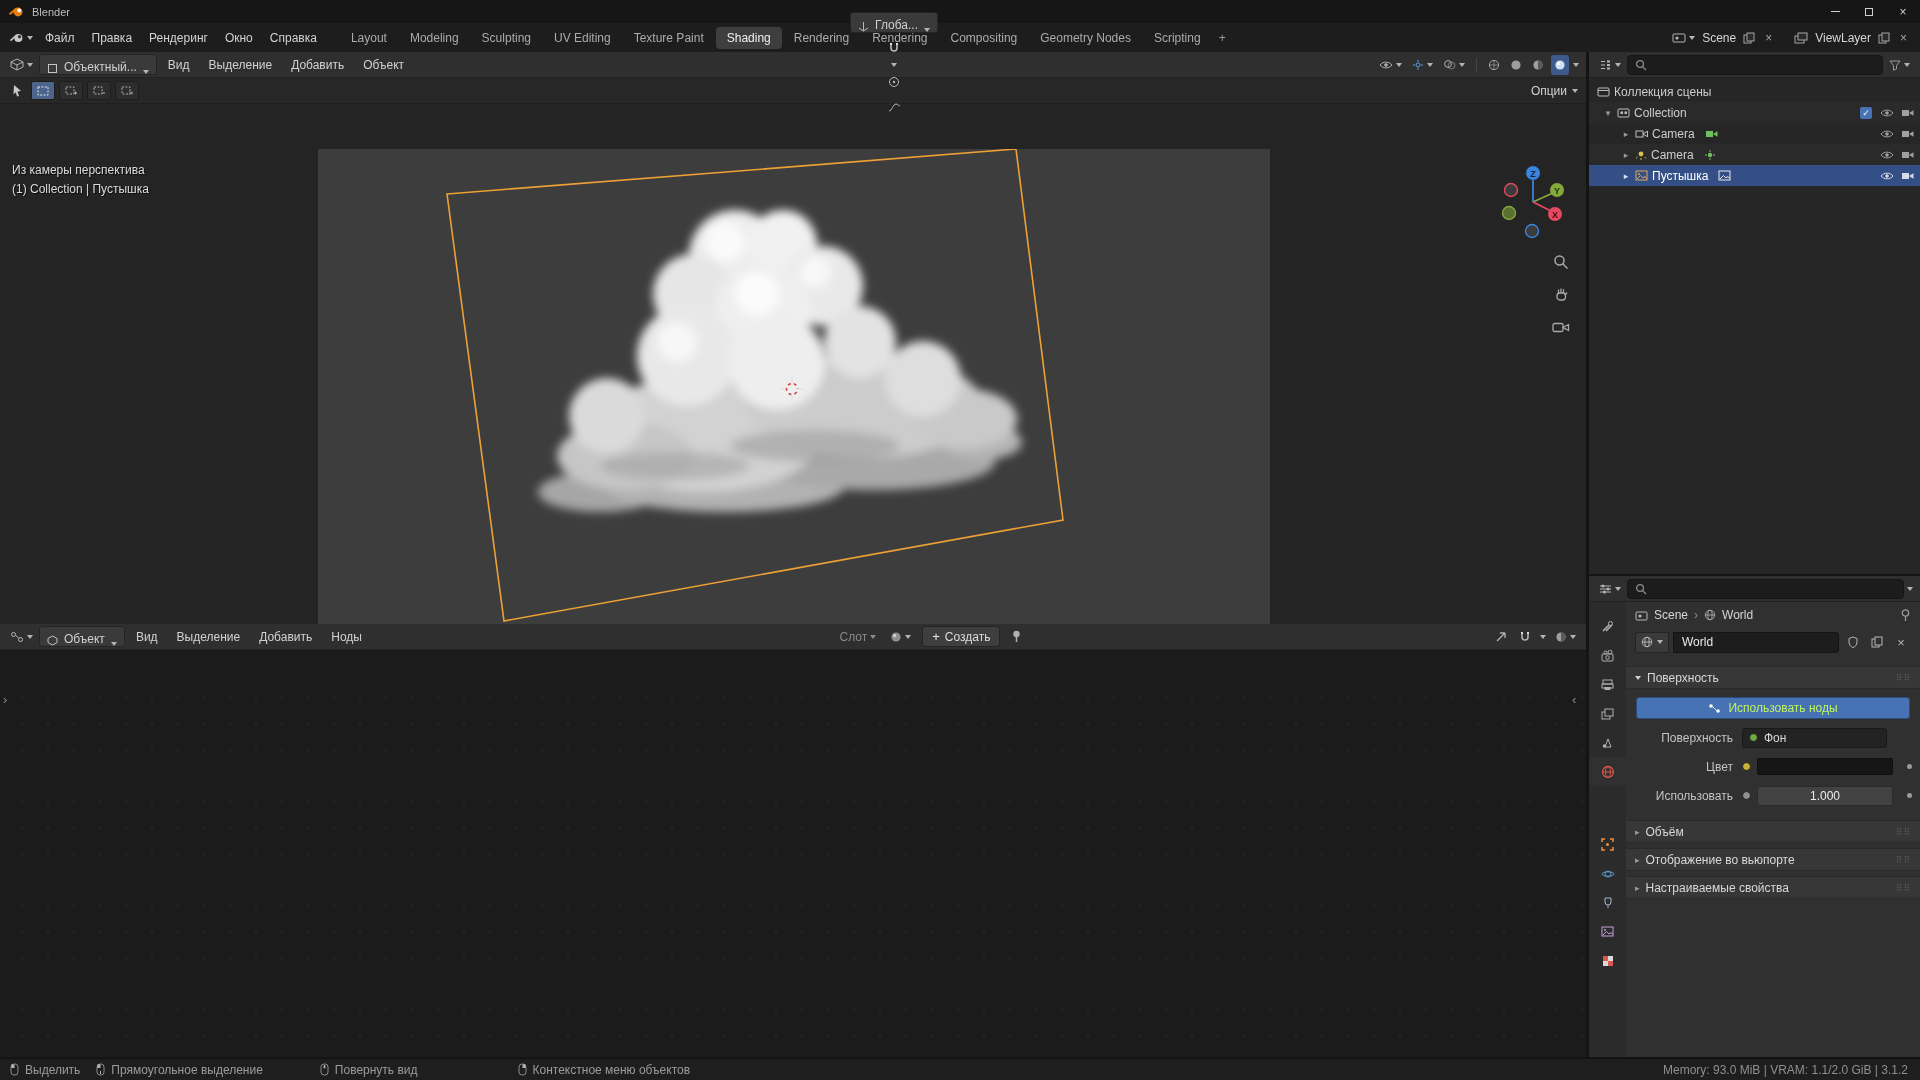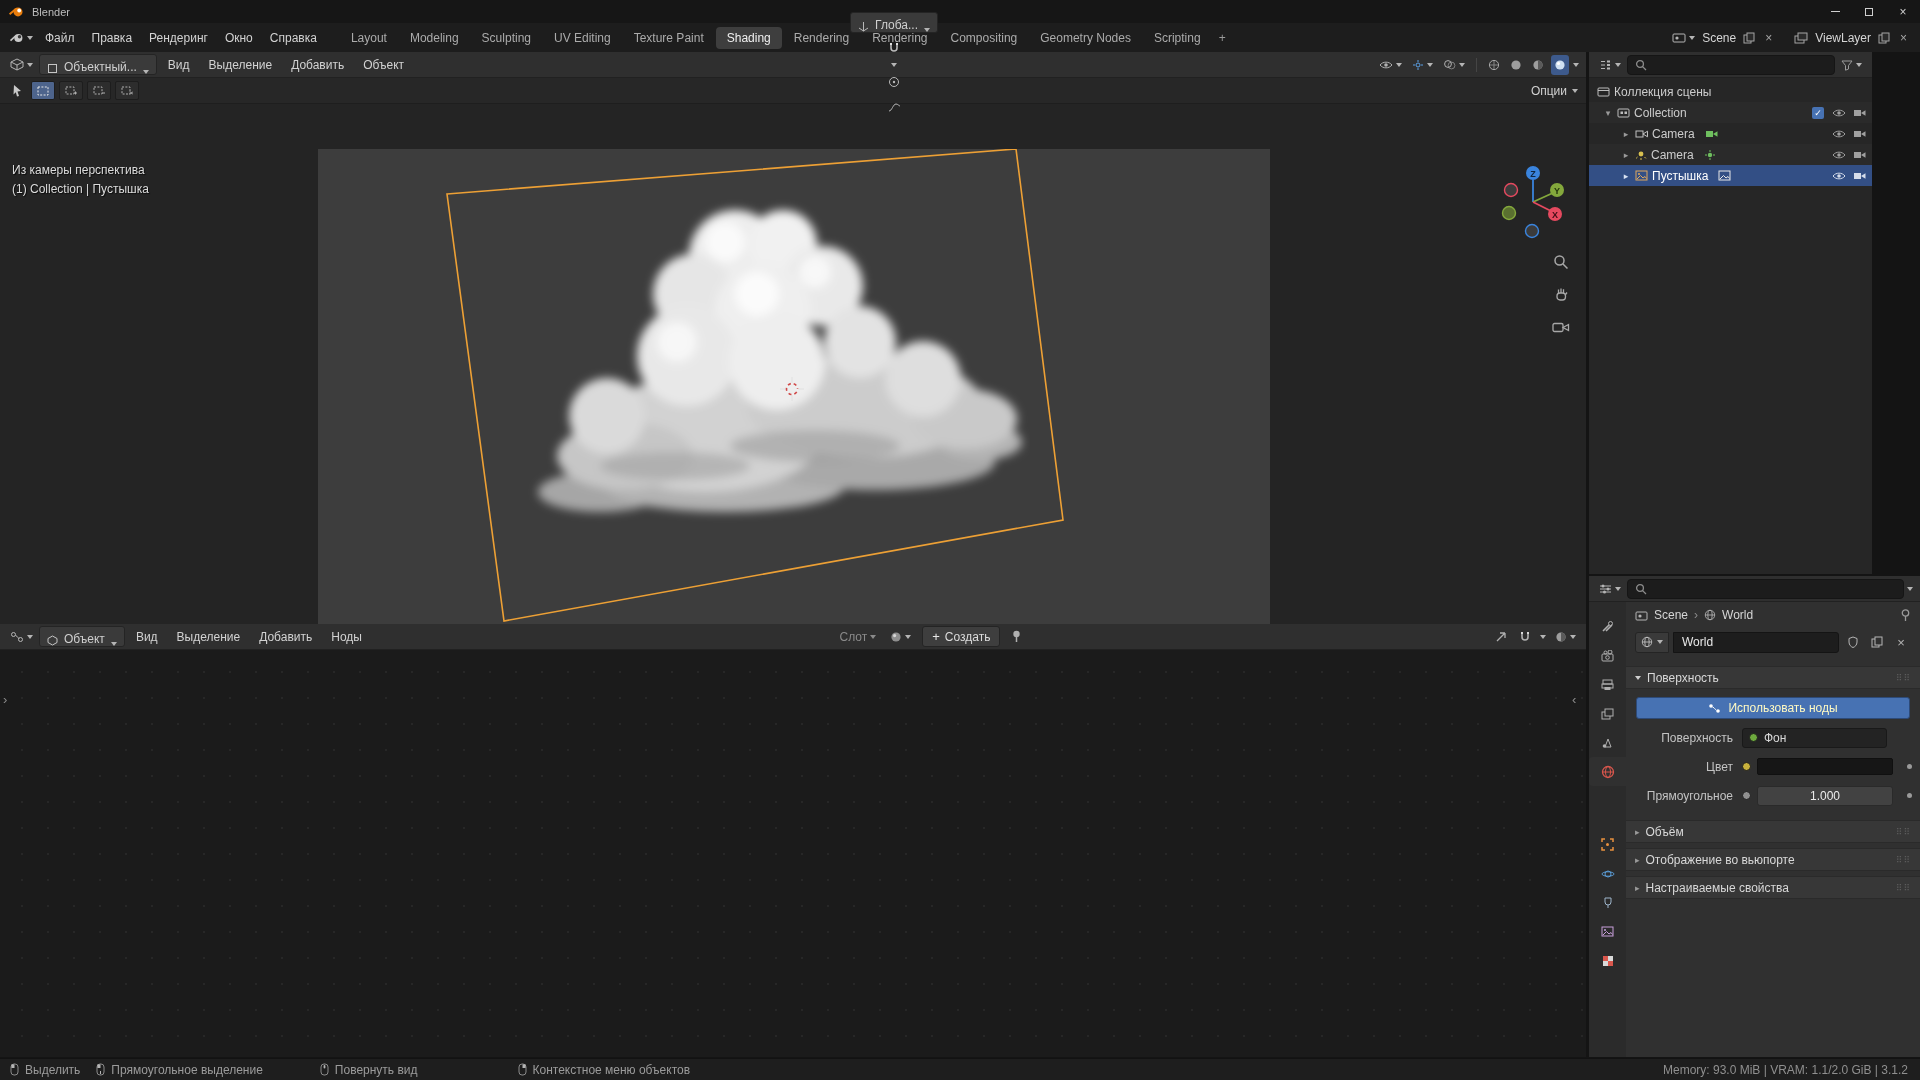--- a/index.html
+++ b/index.html
@@ -47,21 +47,21 @@
   .options-wrap{margin-left:auto;display:flex;align-items:center;gap:5px;color:#d2d2d2;}
 
   
   #shader{left:0;top:624px;width:1586px;height:433px;background:#1b1b1b;}
   .sh-canvas{position:relative;width:1586px;height:407px;background:#1b1b1b;
     background-image:radial-gradient(#272727 1px, transparent 1.3px);background-size:26px 26px;background-position:9px 9px;}
   .edge-arrow{position:absolute;color:#8b8b8b;font-size:13px;top:42px;}
   .btn{display:inline-flex;align-items:center;gap:5px;background:#3e3e3e;border:1px solid #242424;border-radius:3px;height:21px;padding:0 9px;color:#dddddd;white-space:nowrap;}
 
   
-  #outliner{left:1589px;top:52px;width:283px;height:522px;background:#262626;}
+  #outliner{left:1589px;top:52px;width:331px;height:522px;background:#262626;}
   .ol-row{position:relative;height:21px;display:flex;align-items:center;gap:4px;white-space:nowrap;color:#cccccc;}
   .ol-row.stripe{background:#2a2a2a;}
   .ol-row.selected{background:#334f85;color:#ffffff;}
   .tri{font-size:9px;color:#9a9a9a;width:10px;text-align:center;flex:none;}
   .ol-right{position:absolute;display:flex;align-items:center;}
   .chk{width:12px;height:12px;background:#4772b3;border-radius:2px;color:#fff;font-size:9px;display:flex;align-items:center;justify-content:center;flex:none;}
 
   
   #properties{left:1589px;top:576px;width:331px;height:481px;background:#303030;display:flex;flex-direction:column;}
   .pr-body{flex:1;display:flex;min-height:0;}
@@ -70,21 +70,21 @@
   .ptab.active{background:#303030;border-radius:4px 0 0 4px;}
   .ptab.gap{margin-top:44px;}
   .pr-content{flex:1;min-width:0;display:flex;flex-direction:column;}
   .crumb{height:26px;display:flex;align-items:center;gap:6px;padding:0 9px;color:#d6d6d6;}
   .datablock{height:28px;display:flex;align-items:center;gap:4px;padding:0 9px;}
   .db-browse{display:flex;align-items:center;gap:4px;background:#3a3a3a;border:1px solid #242424;border-radius:3px 0 0 3px;height:21px;padding:0 5px;}
   .db-name{flex:1;background:#1d1d1d;border:1px solid #141414;border-radius:0 3px 3px 0;height:21px;display:flex;align-items:center;padding:0 8px;color:#e8e8e8;}
   .db-op{width:20px;height:21px;display:flex;align-items:center;justify-content:center;color:#b5b5b5;}
   .panel-h{height:23px;background:#373737;display:flex;align-items:center;gap:6px;padding:0 9px;color:#d8d8d8;border-top:1px solid #2a2a2a;border-bottom:1px solid #2a2a2a;}
   .grip{margin-left:auto;color:#5c5c5c;font-size:9px;letter-spacing:1px;}
-  .use-nodes{margin:8px 10px 0;height:22px;background:#4772b3;border:1px solid #2d4a78;border-radius:3px;display:flex;align-items:center;justify-content:center;gap:7px;color:#fef9c3;}
+  .use-nodes{margin:8px 10px 0;height:22px;background:#4772b3;border:1px solid #2d4a78;border-radius:3px;display:flex;align-items:center;justify-content:center;gap:7px;color:#bef264;}
   .prow{display:flex;align-items:center;height:21px;margin-top:8px;padding:0 8px 0 0;}
   .plabel{width:116px;text-align:right;padding-right:9px;color:#c3c3c3;flex:none;white-space:nowrap;}
   .socket{width:9px;height:9px;border-radius:50%;border:1px solid #1c1c1c;flex:none;margin-right:6px;}
   .pfield{flex:1;height:20px;background:#232323;border:1px solid #191919;border-radius:3px;display:flex;align-items:center;gap:6px;padding:0 6px;margin-right:20px;color:#d8d8d8;}
   .pswatch{flex:1;height:17px;border-radius:2px;border:1px solid #101010;margin-right:14px;}
   .pvalue{flex:1;height:20px;background:#424242;border:1px solid #2a2a2a;border-radius:3px;display:flex;align-items:center;justify-content:center;margin-right:14px;color:#ececec;}
   .kdot{width:5px;height:5px;border-radius:50%;background:#9a9a9a;flex:none;}
   .kdot.ghost{background:transparent;}
 
   
@@ -807,21 +807,21 @@
         </div>
 
         <div class="prow">
           <span class="plabel">Цвет</span>
           <span class="socket" style="background:#c9b23c;"></span>
           <span class="pswatch" style="background: rgb(22, 22, 22);"></span>
           <span class="kdot"></span>
         </div>
 
         <div class="prow">
-          <span class="plabel">Прямоугольное</span>
+          <span class="plabel">Использовать</span>
           <span class="socket" style="background:#909090;"></span>
           <span class="pvalue">1.000</span>
           <span class="kdot"></span>
         </div>
 
         <div class="panel-h" style="margin-top:14px;">
           <span class="tri" style="width:auto;">▸</span>
           <span>Объём</span>
           <span class="grip">⠿⠿</span>
         </div>

